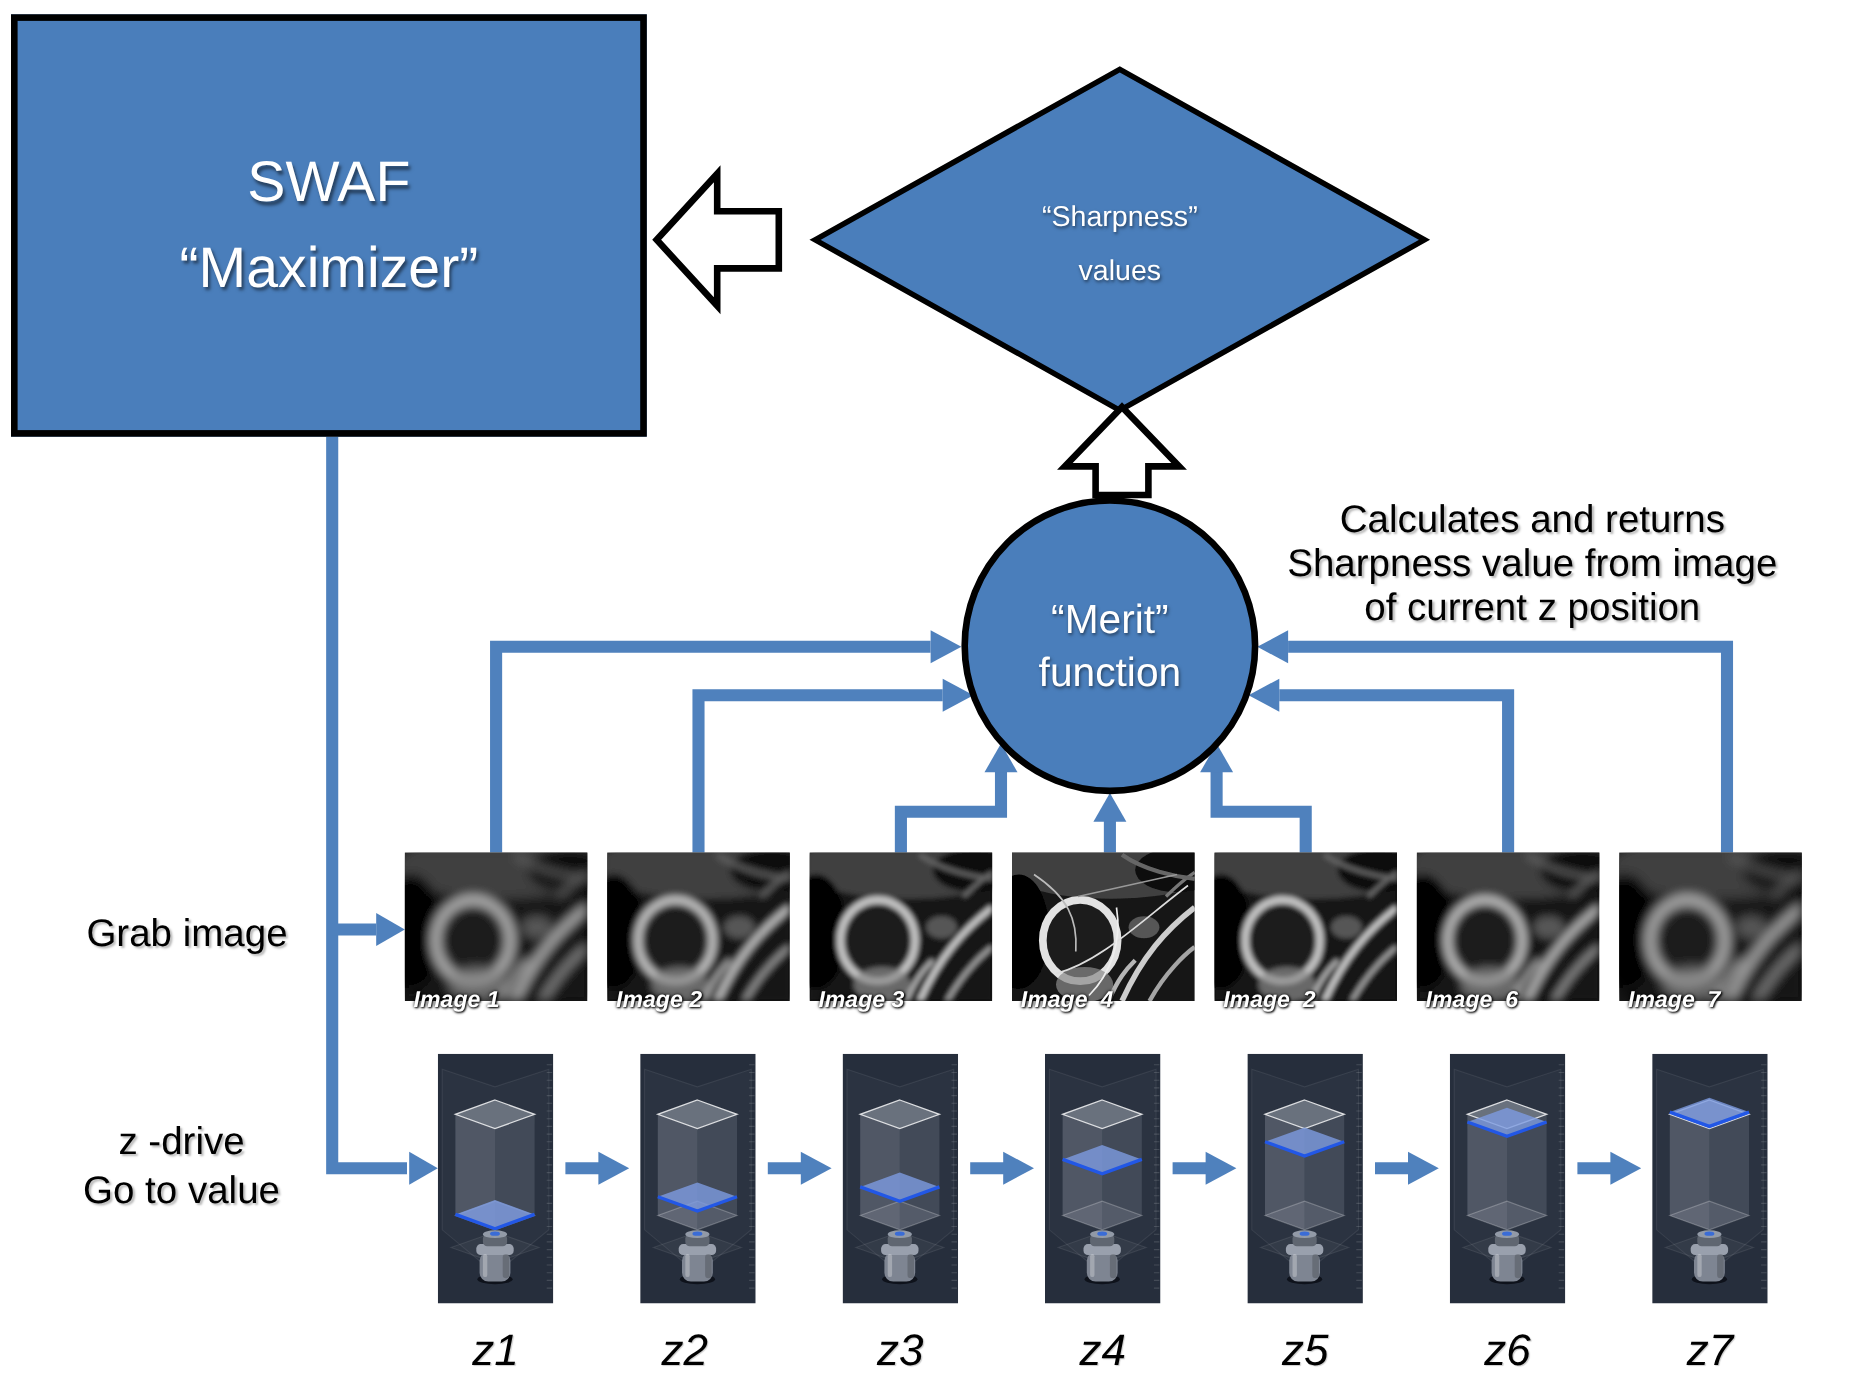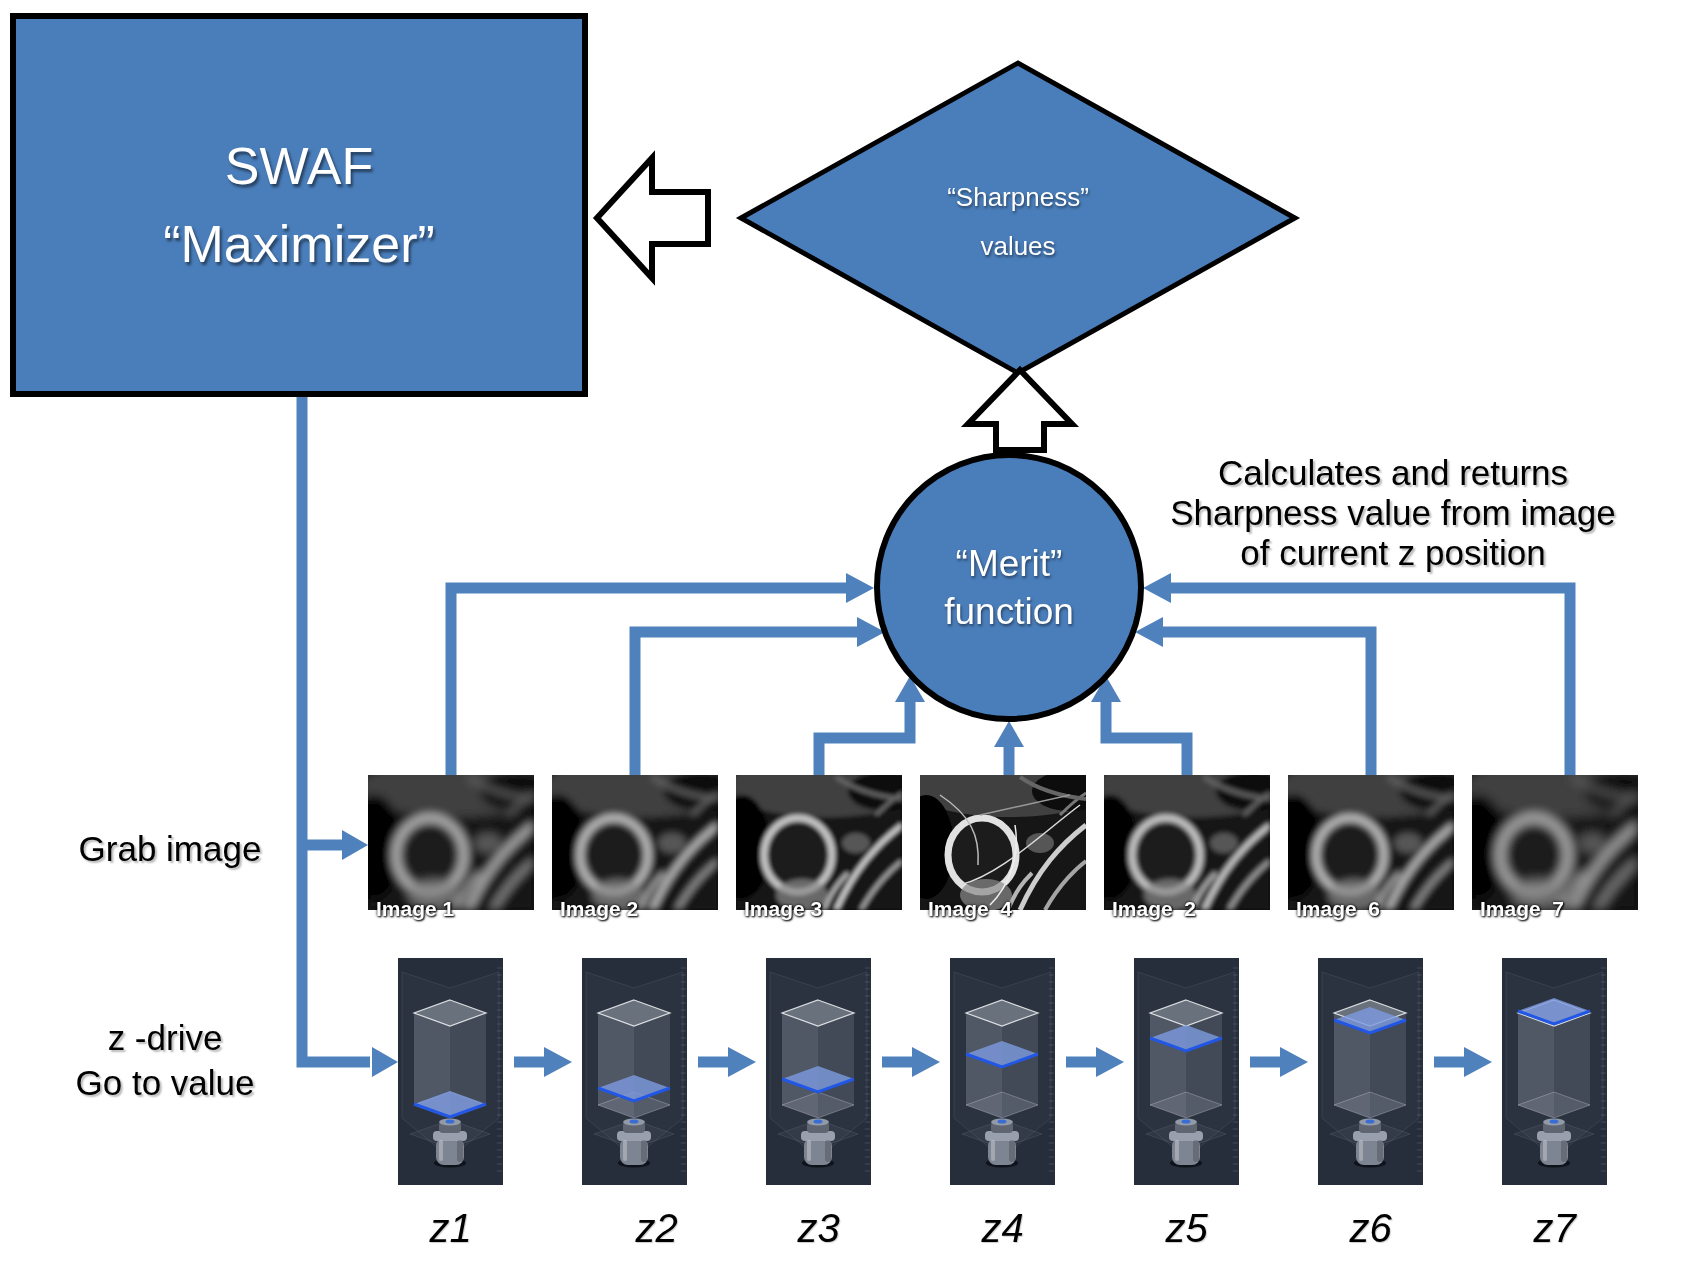--- a/index.html
+++ b/index.html
@@ -15,21 +15,21 @@
   .ctext{position:absolute;transform:translate(-50%,-50%);white-space:pre;color:#000;
          text-shadow:2px 2px 2px rgba(0,0,0,.28);line-height:1.1;}
   .wtext{color:#fff;text-shadow:1px 2px 3px rgba(0,0,0,.5);}
   .t31{font-size:35px;}
   .t34{font-size:26px;}
   .t37{font-size:37px;}
   .swaf-box{position:absolute;left:10px;top:13px;width:578px;height:384px;box-sizing:border-box;
             background:var(--shape-blue,#4a7ebb);border:6px solid #000;
             display:flex;flex-direction:column;align-items:center;justify-content:center;gap:18px;}
   .swaf-line{font-size:52px;color:#fff;text-shadow:2px 3px 3px rgba(0,0,0,.5);white-space:pre;}
-  .img-fig{position:absolute;top:775px;width:166px;height:151px;margin:0;}
+  .img-fig{position:absolute;top:775px;width:166px;height:151px;margin:0;font-style:italic;}
   .img-fig svg{display:block;}
   .img-label{position:absolute;left:8px;bottom:5px;font-size:21px;font-weight:bold;color:#fff;
              white-space:pre;text-shadow:1px 1px 2px #000,0 0 3px #000;}
   .z-fig{position:absolute;top:958px;width:105px;height:227px;}
   .z-fig svg{display:block;}
   .z-label{position:absolute;top:1206px;width:105px;text-align:center;font-size:40px;color:#000;
            text-shadow:1px 1px 1px rgba(0,0,0,.2);font-style:italic;}
 </style>
 </head>
 <body>
@@ -640,20 +640,20 @@
           <line x1="99" y1="185" x2="104" y2="185" stroke="rgba(255,255,255,.14)" stroke-width="1"></line>
           <line x1="99" y1="192" x2="104" y2="192" stroke="rgba(255,255,255,.14)" stroke-width="1"></line>
           <line x1="99" y1="199" x2="104" y2="199" stroke="rgba(255,255,255,.14)" stroke-width="1"></line>
           <line x1="99" y1="206" x2="104" y2="206" stroke="rgba(255,255,255,.14)" stroke-width="1"></line>
           <line x1="99" y1="213" x2="104" y2="213" stroke="rgba(255,255,255,.14)" stroke-width="1"></line>
         </svg>
       </div>
     </div>
   <div id="z-labels">
       <div class="z-label" style="left:398px">z1</div>
-      <div class="z-label" style="left:604px">z2</div>
+      <div class="z-label" style="left:570px">z2</div>
       <div class="z-label" style="left:766px">z3</div>
       <div class="z-label" style="left:950px">z4</div>
       <div class="z-label" style="left:1134px">z5</div>
       <div class="z-label" style="left:1318px">z6</div>
       <div class="z-label" style="left:1502px">z7</div>
     </div>
 </div>
 
 </body></html>

